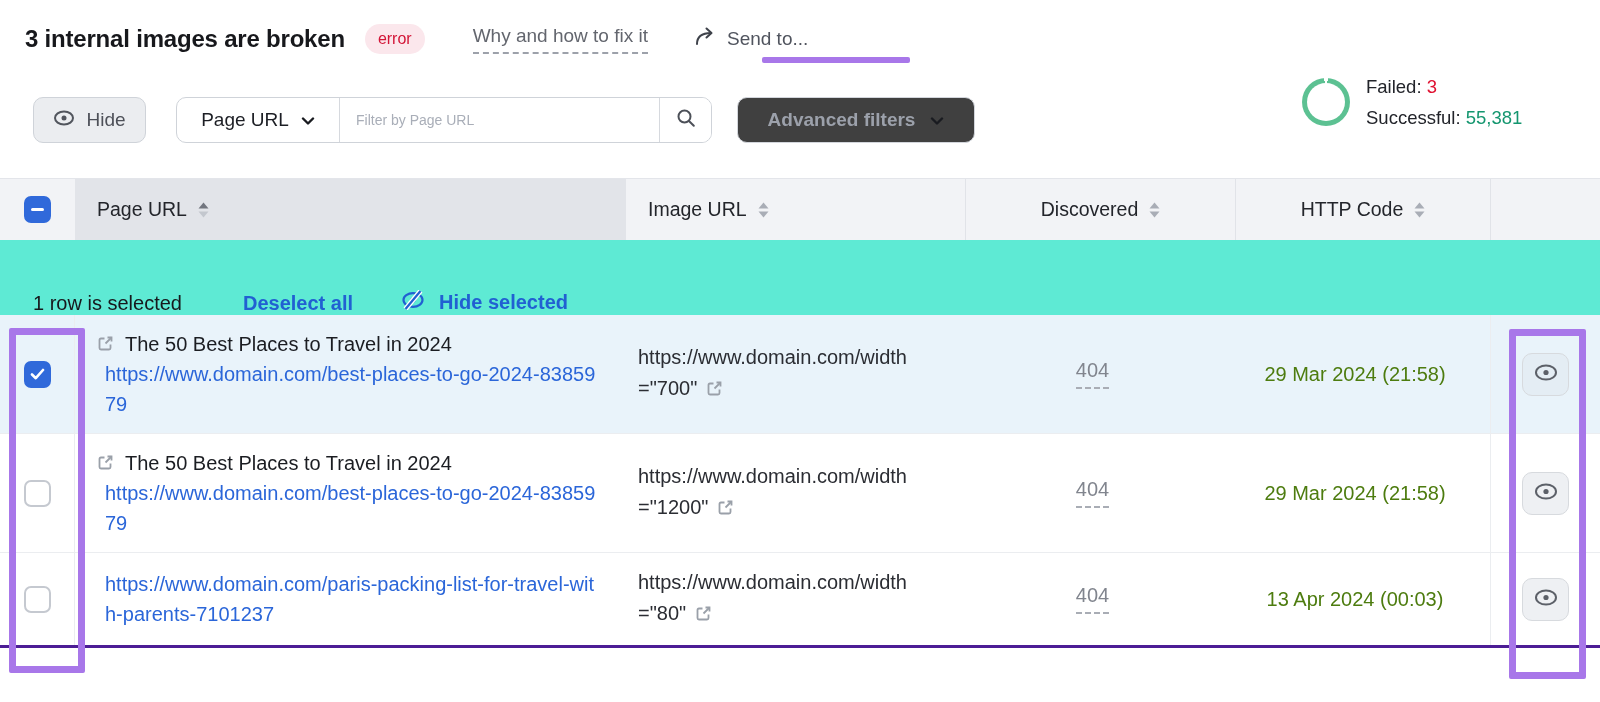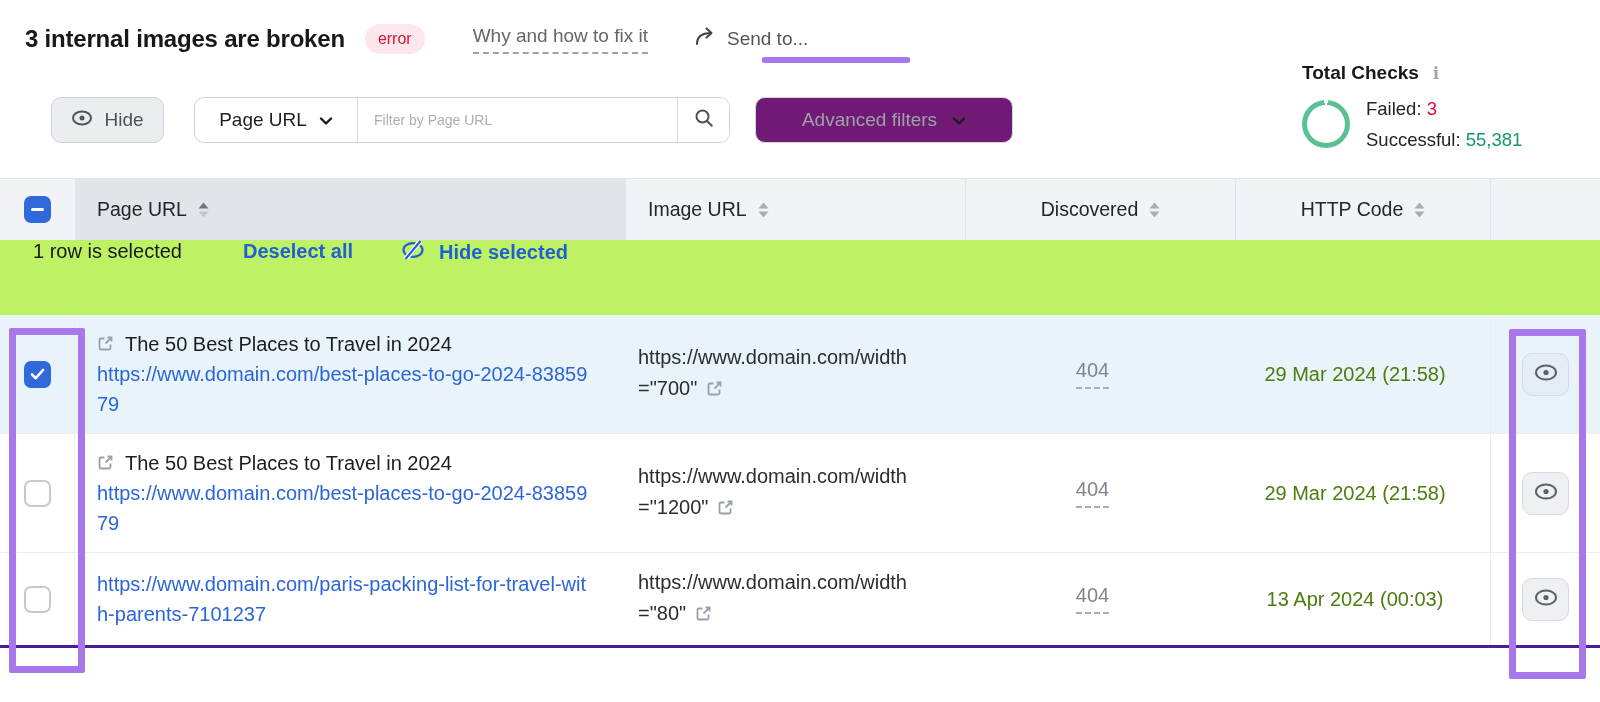--- a/index.html
+++ b/index.html
@@ -64,21 +64,21 @@
     width: 48px; height: 48px; border-radius: 50%;
     background: conic-gradient(#ffffff 0deg 4deg, #5cc192 4deg 356deg, #ffffff 356deg 360deg);
     position: relative;
   }
   .donut::after { content: ""; position: absolute; inset: 5px; background: #fff; border-radius: 50%; }
   .tc-stats { font-size: 18.5px; line-height: 31px; color: #22242a; }
   .failed-val { color: #e01030; }
   .success-val { color: #14966f; }
 
   
-  .filter-bar { position: absolute; left: 33px; top: 97px; display: flex; align-items: center; margin-left: 18px; }
+  .filter-bar { position: absolute; left: 33px; top: 97px; display: flex; align-items: center; }
   .hide-btn {
     width: 113px; height: 46px;
     border: 1px solid #cfd3d9; border-radius: 10px;
     background: #ebedf0;
     display: flex; align-items: center; justify-content: center; gap: 11px;
     font-size: 19px; color: #4d5058; cursor: pointer;
   }
   .filter-group {
     margin-left: 30px; width: 536px; height: 46px;
     border: 1px solid #cfd3d9; border-radius: 10px; background: #fff;
@@ -94,24 +94,24 @@
     padding: 0 16px; font-size: 14px; color: #be185d;
     font-family: "Liberation Sans", sans-serif;
   }
   .fg-input::placeholder { color: #a9aeb8; }
   .fg-search {
     width: 52px; border-left: 1px solid #d6d9de;
     display: flex; align-items: center; justify-content: center;
     background: #fff; cursor: pointer;
   }
   .adv-btn {
-    margin-left: 25px; width: 258px; height: 46px;
-    border: 1px solid #d3d6dc; border-radius: 10px; background: #701a75;
+    margin-left: 25px; width: 238px; height: 46px;
+    border: 1px solid #d3d6dc; border-radius: 10px; background: #404040;
     display: flex; align-items: center; justify-content: center; gap: 15px;
-    font-size: 19px; color: #9ca1ab; cursor: pointer;
+    font-size: 19px; color: #9ca1ab; cursor: pointer; font-weight: bold;
   }
 
   
   .table { position: absolute; left: 0; top: 178px; width: 1600px; }
   .thead {
     display: flex; height: 62px; align-items: center;
     background: #f2f3f6; border-top: 1px solid #e3e5ea;
     font-size: 19.5px; color: #23252b;
   }
   .th { display: flex; align-items: center; gap: 11px; height: 100%; }
@@ -120,22 +120,22 @@
   .th-image { width: 339px; padding-left: 22px; cursor: pointer; }
   .th-http  { width: 255px; justify-content: center; border-left: 1px solid #e1e3e8; cursor: pointer; }
   .th-date  { width: 270px; justify-content: center; border-left: 1px solid #e1e3e8; cursor: pointer; }
   .th-eye   { width: 110px; border-left: 1px solid #e1e3e8; }
 
   .sort-icon .s-up, .sort-icon .s-down { fill: #a9adb6; }
   .sort-icon--asc .s-up { fill: #72767f; }
   .sort-icon--asc .s-down { fill: #c3c7ce; }
 
   .selbar {
-    display: flex; align-items: flex-start; height: 75px;
-    padding-left: 33px; font-size: 20px; background: #bef264;
+    display: flex; align-items: flex-end; height: 75px;
+    padding-left: 33px; font-size: 20px; background: #5eead4;
   }
   .sel-text { color: #17181c; }
   .sel-link { color: #2160d2; font-weight: bold; cursor: pointer; }
   .sel-deselect { margin-left: 61px; }
   .sel-hide { margin-left: 47px; display: flex; align-items: center; gap: 13px; }
 
   .row { display: flex; align-items: center; background: #fff; }
   .row + .row { border-top: 1px solid #ebedf0; }
   .tbody { border-bottom: 3px solid #4c1d95; }
   .row--selected { background: #e9f3fa; }
@@ -145,21 +145,21 @@
     display: flex; align-items: center; justify-content: center;
     border-right: 1px solid #ebedf0;
   }
   .col-page { width: 551px; padding: 14px 20px 14px 22px; }
   .page-head { display: flex; align-items: flex-start; gap: 11px; }
   .page-head .ext-icon { margin-top: 6px; flex: none; }
   .page-title-text { font-size: 20px; line-height: 30px; color: #1b1d22; max-width: 450px; }
   .page-link {
     display: block; max-width: 500px;
     font-size: 20px; line-height: 30px; color: #2b66d9;
-    text-decoration: none; word-break: break-all; cursor: pointer;
+    text-decoration: none; word-break: break-all; cursor: pointer; margin-left: 8px;
   }
   .col-image { width: 339px; padding: 14px 20px 14px 12px; }
   .image-url {
     max-width: 292px; word-break: break-all;
     font-size: 20px; line-height: 31px; color: #2b2d33;
   }
   .image-url .ext-icon { display: inline-block; vertical-align: -2px; margin-left: 9px; }
   .col-http { width: 255px; display: flex; justify-content: center; }
   .http-code {
     font-size: 20px; color: #81858e;
@@ -202,24 +202,20 @@
           <path d="M3 17 C3 9 8 6 17 6"></path>
           <path d="M12.5 1.5 L17.5 6 L12.5 10.5"></path>
         </svg>
     </span>
     <span>Send to...</span>
   </div>
 </div>
 <div class="hl-underline" style="background:#a877e9"></div>
 
 <div class="total-checks">
-  <div class="tc-head">
-    <span class="tc-title">Total Checks</span>
-    <span class="tc-info">i</span>
-  </div>
   <div class="tc-body">
     <div class="donut"></div>
     <div class="tc-stats">
       <div><span>Failed:</span> <span class="failed-val">3</span></div>
       <div><span>Successful:</span> <span class="success-val">55,381</span></div>
     </div>
   </div>
 </div>
 
 <div class="filter-bar">

